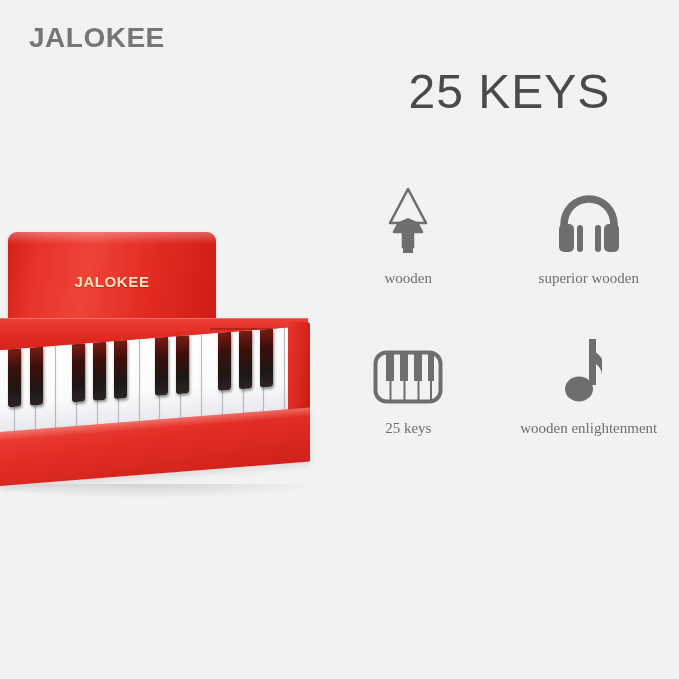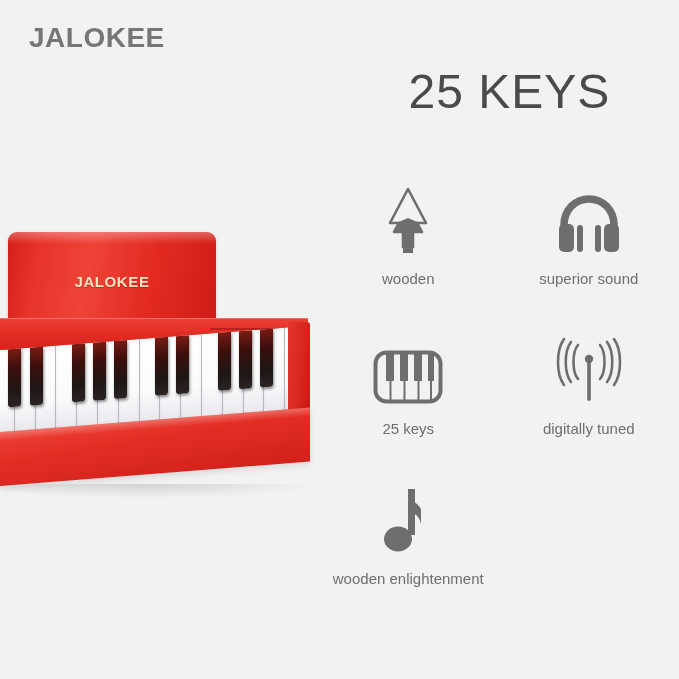--- a/index.html
+++ b/index.html
@@ -210,20 +210,21 @@
     justify-content: center;
   }
   .feature-icon svg { display: block; }
   .feature-label {
     margin-top: 13px;
     font-size: 15px;
     font-weight: 300;
     color: #6e6e6e;
     text-align: center;
     white-space: nowrap;
+    font-family: Liberation Serif, serif;
   }
 </style>
 </head>
 <body>
 
 <div class="brand-logo">JALOKEE</div>
 
 <div class="headline">25 KEYS</div>
 
 <div class="product-photo">
@@ -291,58 +292,41 @@
   <div class="feature">
     <div class="feature-icon">
       <svg width="72" height="66" viewBox="0 0 72 66" fill="none">
         <path d="M11 44 V34 C11 19 22 8 36 8 C50 8 61 19 61 34 V44" stroke="#6e6e6e" stroke-width="7.5" stroke-linecap="round" fill="none"></path>
         <rect x="6" y="33" width="15" height="28" rx="5" fill="#6e6e6e"></rect>
         <rect x="51" y="33" width="15" height="28" rx="5" fill="#6e6e6e"></rect>
         <rect x="24" y="34" width="6" height="27" rx="3" fill="#6e6e6e"></rect>
         <rect x="42" y="34" width="6" height="27" rx="3" fill="#6e6e6e"></rect>
       </svg>
     </div>
-    <div class="feature-label">superior sound</div>
+    <div class="feature-label">superior wooden</div>
   </div>
 
   <div class="feature">
     <div class="feature-icon">
       <svg width="72" height="60" viewBox="0 0 72 60" fill="none">
         <rect x="3.5" y="5.5" width="65" height="49" rx="11" stroke="#6e6e6e" stroke-width="4" fill="none"></rect>
         <rect x="14" y="6" width="8" height="28" fill="#6e6e6e"></rect>
         <rect x="28" y="6" width="8" height="28" fill="#6e6e6e"></rect>
         <rect x="42" y="6" width="8" height="28" fill="#6e6e6e"></rect>
         <rect x="56" y="6" width="6" height="28" fill="#6e6e6e"></rect>
         <rect x="17.5" y="34" width="2" height="21" fill="#6e6e6e"></rect>
         <rect x="31.5" y="34" width="2" height="21" fill="#6e6e6e"></rect>
         <rect x="45.5" y="34" width="2" height="21" fill="#6e6e6e"></rect>
         <rect x="58" y="34" width="2" height="21" fill="#6e6e6e"></rect>
       </svg>
     </div>
     <div class="feature-label">25 keys</div>
   </div>
 
 
-  <div class="feature">
-    <div class="feature-icon">
-      <svg width="76" height="70" viewBox="0 0 76 70" fill="none">
-        <circle cx="38" cy="22" r="4.2" fill="#6e6e6e"></circle>
-        <rect x="36.2" y="24" width="3.6" height="40" rx="1.8" fill="#6e6e6e"></rect>
-        <g stroke="#6e6e6e" stroke-width="2.6" stroke-linecap="round" fill="none">
-          <path d="M27 8  C21 15 21 35 27 42"></path>
-          <path d="M20 5  C13 14 13 36 20 45"></path>
-          <path d="M13 2  C5  13 5  37 13 48"></path>
-          <path d="M49 8  C55 15 55 35 49 42"></path>
-          <path d="M56 5  C63 14 63 36 56 45"></path>
-          <path d="M63 2  C71 13 71 37 63 48"></path>
-        </g>
-      </svg>
-    </div>
-    <div class="feature-label">digitally tuned</div>
-  </div>
 
   <div class="feature">
     <div class="feature-icon">
       <svg width="62" height="72" viewBox="0 0 62 72" fill="none">
         <path d="M44 2 L44 40 C44 40 44 36 41 32 C38 28 31 25 31 25 L31 13 C31 13 40 17 44 24 Z" fill="#6e6e6e"></path>
         <path d="M31 4 L31 50 L38 50 L38 4 Z" fill="#6e6e6e"></path>
         <ellipse cx="21" cy="54" rx="14" ry="12.5" fill="#6e6e6e"></ellipse>
       </svg>
     </div>
     <div class="feature-label">wooden enlightenment</div>

